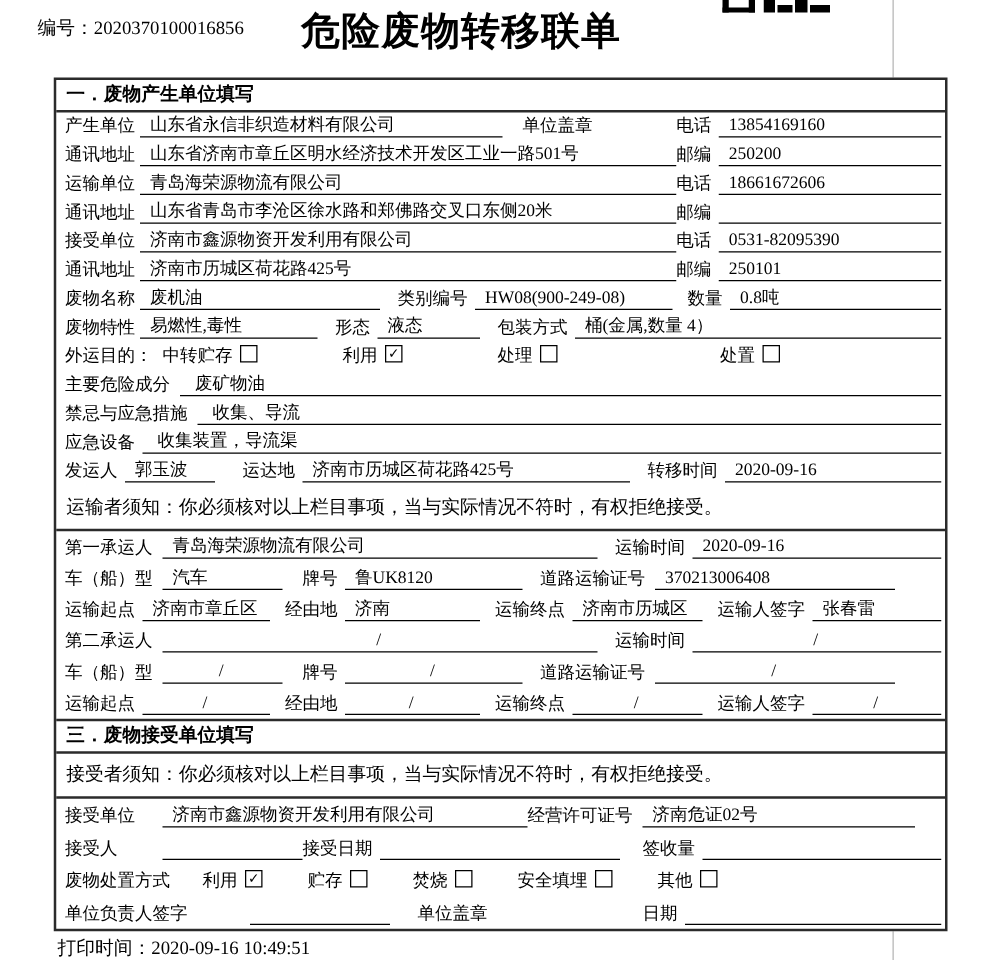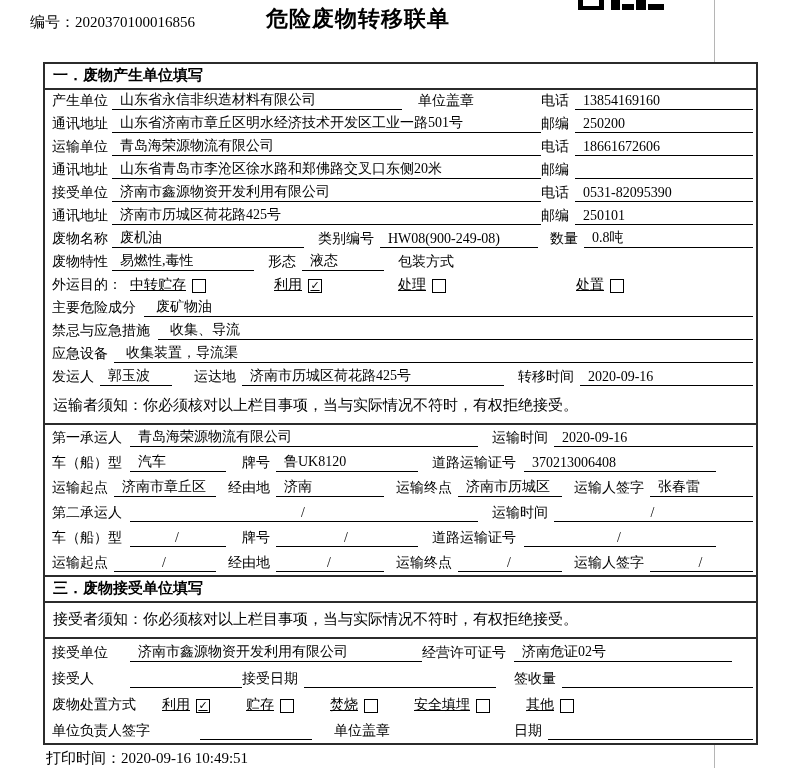--- a/index.html
+++ b/index.html
@@ -6,22 +6,22 @@
   body{
     width:796px;height:768px;background:#ffffff;color:#000;
     font-family:"Liberation Serif","DejaVu Serif",serif;
     position:relative;overflow:hidden;
   }
   .page{position:relative;width:716px;height:768px;}
   .page-edge{position:absolute;right:1px;top:0;width:1px;height:768px;background:#b5b5b5;}
 
   
   .doc-no{position:absolute;left:30px;top:13px;font-size:15px;white-space:nowrap;}
-  .doc-title{position:absolute;left:0;top:4px;width:100%;text-align:center;
-    font-size:22px;font-weight:bold;letter-spacing:1px;}
+  .doc-title{position:absolute;left:11px;top:4px;width:100%;text-align:center;
+    font-size:31px;font-weight:bold;letter-spacing:1px;}
   .qr{position:absolute;left:578px;top:0;width:86px;height:10px;}
   .qr span{position:absolute;background:#000;}
   .qr .q1{left:0;top:0;width:26px;height:10px;background:transparent;
     border-left:5px solid #000;border-right:5px solid #000;border-bottom:4px solid #000;box-sizing:border-box;}
   .qr .q2{left:33px;top:0;width:9px;height:10px;}
   .qr .q3{left:44px;top:4px;width:12px;height:6px;}
   .qr .q4{left:58px;top:0;width:10px;height:10px;}
   .qr .q5{left:70px;top:4px;width:16px;height:6px;}
 
   
@@ -37,21 +37,21 @@
   .row.h26{height:26px;}
   .lbl{flex:none;}
   .uv{border-bottom:1px solid #000;padding:0 2px 0 8px;box-sizing:border-box;
     white-space:nowrap;overflow:hidden;}
   .uv.fill{flex:1;}
   .uv.ctr{text-align:center;padding-left:0;}
   .spacer{flex:1;}
   .rgrp{margin-left:auto;display:flex;align-items:flex-end;width:212px;flex:none;}
   .rgrp .rlbl{flex:none;width:34px;}
   .rgrp .uv{flex:1;margin-top:19px;}
-  .opt{display:flex;align-items:flex-end;text-decoration:underline;}
+  .opt{display:flex;align-items:flex-start;}
   .cb{display:inline-block;width:12px;height:12px;border:1.5px solid #000;
     box-sizing:content-box;font-size:11px;line-height:12px;text-align:center;
     margin-left:6px;margin-bottom:1px;font-family:"DejaVu Sans",sans-serif;}
 
   .print-line{position:absolute;left:46px;top:749px;font-size:15px;white-space:nowrap;}
 </style>
 </head>
 <body>
 
 <div class="page">
@@ -134,20 +134,21 @@
       <span class="lbl" style="width:34px;margin-left:12px">数量</span>
       <span class="uv fill">0.8吨</span>
     </div>
 
     <div class="row">
       <span class="lbl" style="width:60px">废物特性</span>
       <span class="uv" style="width:142px">易燃性,毒性</span>
       <span class="lbl" style="width:34px;margin-left:14px">形态</span>
       <span class="uv" style="width:82px">液态</span>
       <span class="lbl" style="width:62px;margin-left:14px">包装方式</span>
+      <span class="uv fill">桶(金属,数量 4）</span>
     </div>
 
     <div class="row">
       <span class="lbl" style="width:78px">外运目的：</span>
       <span class="opt">
         <span>中转贮存</span>
         <span class="cb"></span>
       </span>
       <span class="opt" style="margin-left:68px">
         <span>利用</span>

